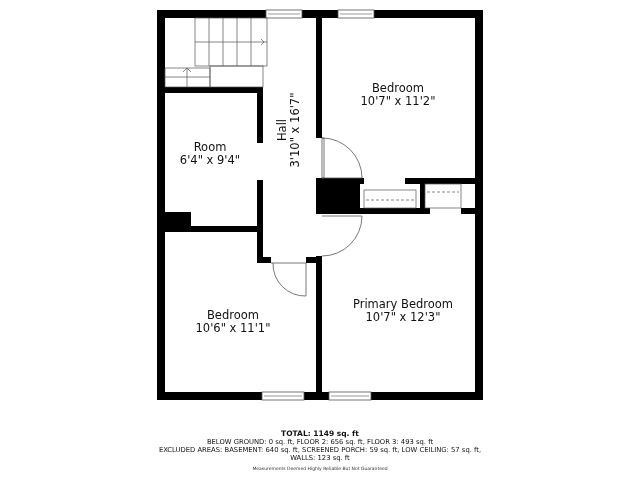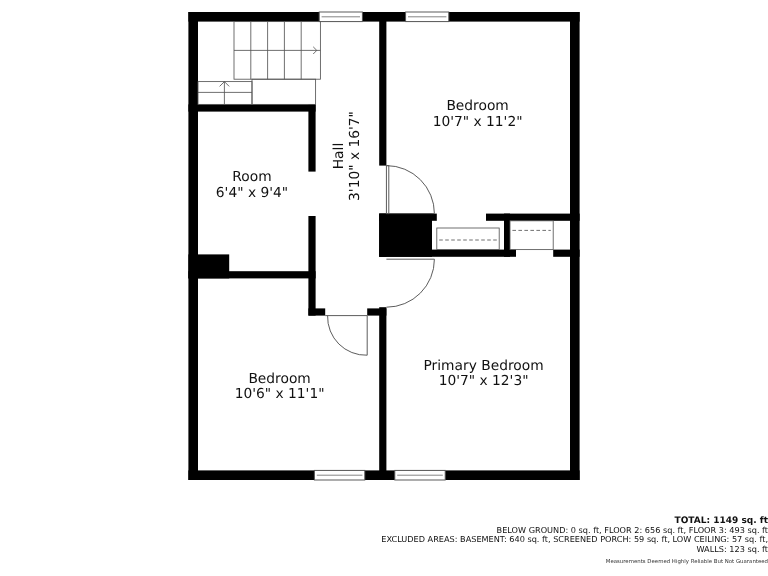--- a/index.html
+++ b/index.html
@@ -1,19 +1,19 @@
 <!DOCTYPE html>
 <html><head>
 <meta charset="utf-8">
 <style>
   html, body { margin: 0; padding: 0; background: #ffffff; }
   body { width: 640px; height: 480px; position: relative; overflow: hidden; font-family: "DejaVu Sans", sans-serif; }
   #plan { position: absolute; left: 0; top: 0; width: 640px; height: 480px; }
   .room-label { font-family: "DejaVu Sans", sans-serif; font-size: 11.5px; fill: #111; text-anchor: middle; }
-  .footer { position: absolute; left: 0; width: 640px; text-align: right; color: #111; font-family: "DejaVu Sans", sans-serif; }
+  .footer { position: absolute; left: 0; width: 640px; text-align: center; color: #111; font-family: "DejaVu Sans", sans-serif; }
   .f-total { top: 429px; font-size: 7.5px; font-weight: bold; }
   .f-line { font-size: 6.8px; line-height: 9px; }
   .f-l1 { top: 438px; }
   .f-l2 { top: 446px; }
   .f-l3 { top: 454px; }
   .f-disc { top: 466px; font-size: 4.5px; color: #333; }
 </style>
 </head>
 <body>
 

